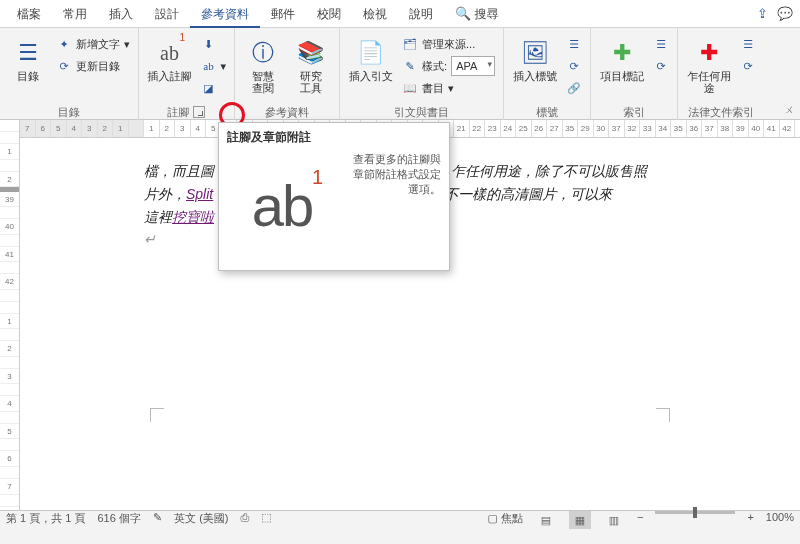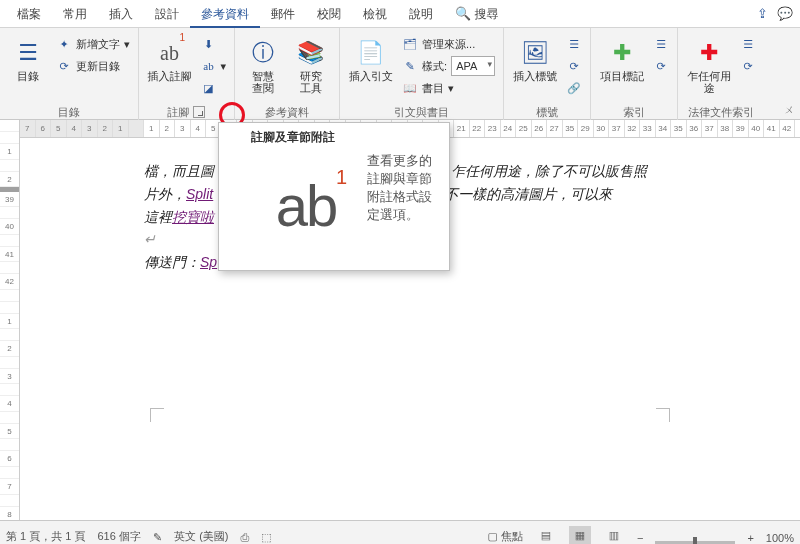--- a/index.html
+++ b/index.html
@@ -44,30 +44,30 @@
   .vruler .vsplit { background:#a0a0a0; height:6px; }
   .page { flex: 1; position: relative; background: #fff; padding: 22px 20px 0 124px; font-style: italic; }
   .page .cropL, .page .cropR { position:absolute; width:14px; height:14px; border:1px solid #bbb;}
   .page .cropL { left:130px; bottom:100px; border-right:none; border-bottom:none;}
   .page .cropR { right:130px; bottom:100px; border-left:none; border-bottom:none;}
   .txt { font-size: 14px; color: #222; line-height: 22px; font-family: "Microsoft JhengHei","PMingLiU",serif; }
   .txt .link { color: #701a75; text-decoration: underline; }
   .para-mark { color: #999; }
 
   
-  .tooltip { position: absolute; left: 218px; top: 122px; width: 232px; background: #fff; border: 1px solid #bfbfbf; box-shadow: 2px 3px 8px rgba(0,0,0,0.25); z-index: 50; padding-left: 24px; }
+  .tooltip { position: absolute; left: 218px; top: 122px; width: 232px; background: #fff; border: 1px solid #bfbfbf; box-shadow: 2px 3px 8px rgba(0,0,0,0.25); z-index: 50; }
   .tooltip .tt-head { font-size: 12px; font-weight: 600; padding: 6px 8px 0 8px; color:#333;}
   .tooltip .tt-body { display: flex; padding: 4px 8px 10px 8px; gap: 6px; }
   .tooltip .tt-img { width: 110px; height: 110px; background:#fff; display:flex; align-items:center; justify-content:center; position:relative;}
   .tooltip .tt-img .ab { font-size: 58px; color:#555; font-weight:300; font-family: "Segoe UI Light","Segoe UI",sans-serif; letter-spacing:-2px;}
   .tooltip .tt-img .sup1 { position:absolute; top:16px; right:14px; font-size:20px; color:#d24726;}
-  .tooltip .tt-desc { font-size: 13px; color: #555; text-align: left; flex:1; padding-top:2px;font-family:Liberation Serif, serif;}
-
-  
-  .status { position: absolute; bottom: 0; left: 0; right: 0; height: 24px; background: #f3f3f3; border-top: 1px solid #c8c8c8; display: flex; align-items: flex-end; font-size: 11px; color: #555; padding: 0 6px; gap: 12px; }
+  .tooltip .tt-desc { font-size: 11px; color: #555; text-align: right; flex:1; padding-top:2px;font-family:Liberation Serif, serif;}
+
+  
+  .status { position: absolute; bottom: 0; left: 0; right: 0; height: 34px; background: #f3f3f3; border-top: 1px solid #c8c8c8; display: flex; align-items: flex-start; font-size: 11px; color: #555; padding: 0 6px; gap: 12px; }
   .status .spacer { flex: 1; }
   .status .viewbtn { width: 22px; height: 18px; display:flex; align-items:center; justify-content:center; color:#666; cursor:pointer; }
   .status .viewbtn.active { background:#d0d0d0; }
   .slider { width: 80px; height: 3px; background: #bbb; position: relative; }
   .slider .thumb { position: absolute; left: 38px; top: -4px; width: 4px; height: 11px; background: #666; }
 </style>
 </head>
 <body>
 
 <div class="tabbar">
@@ -336,23 +336,20 @@
       </div>
       <div class="txt">
         <span>片外，</span><span class="link">Split</span>
         <span style="display:inline-block;width:196px"></span>
         <span>需要不一樣的高清圖片，可以來</span>
       </div>
       <div class="txt">
         <span>這裡</span><span class="link">挖寶啦</span>
       </div>
       <div class="txt para-mark">↵</div>
-      <div class="txt">
-        <span>傳送門：</span><span class="link">Sp</span>
-      </div>
       <div class="cropL"></div>
       <div class="cropR"></div>
     </div>
   </div>
 </div>
 
 <div class="tooltip">
   <div class="tt-head">註腳及章節附註</div>
   <div class="tt-body">
     <div class="tt-img">

